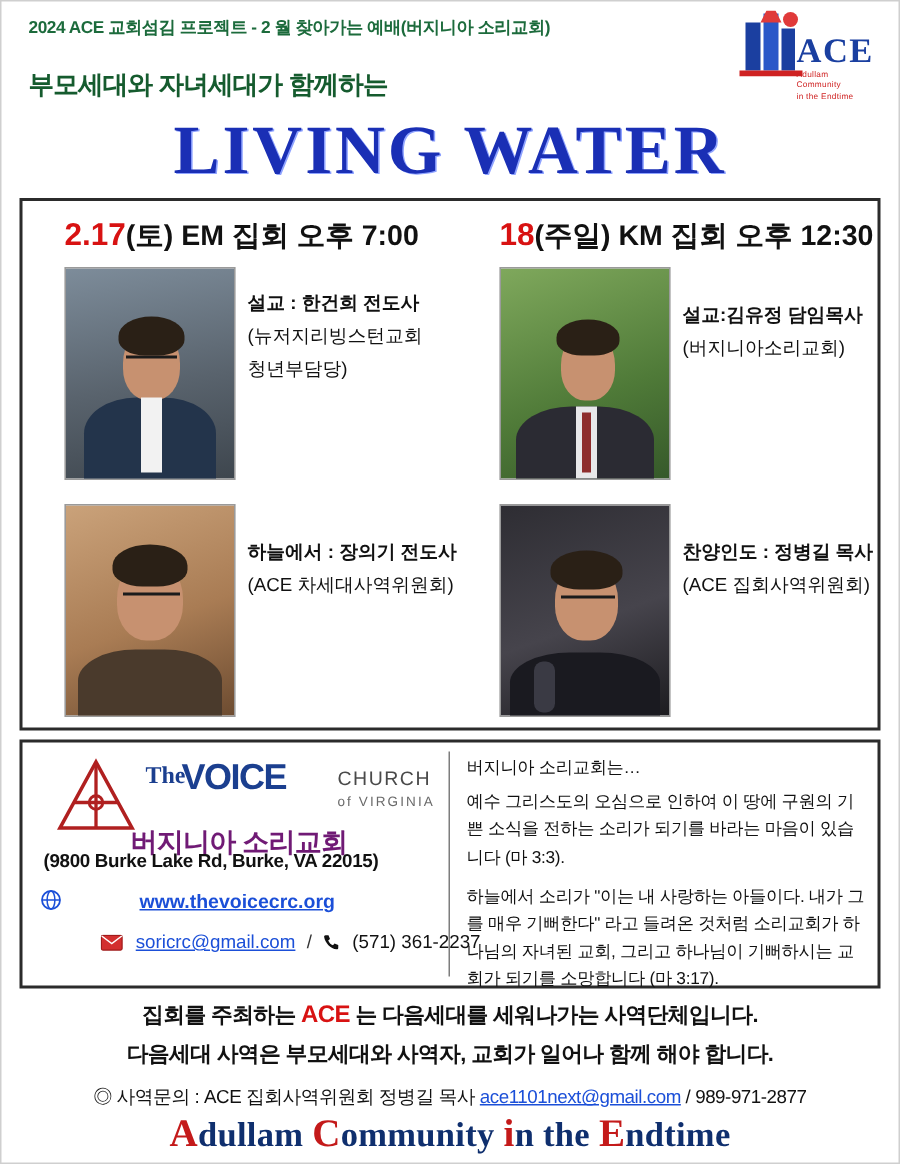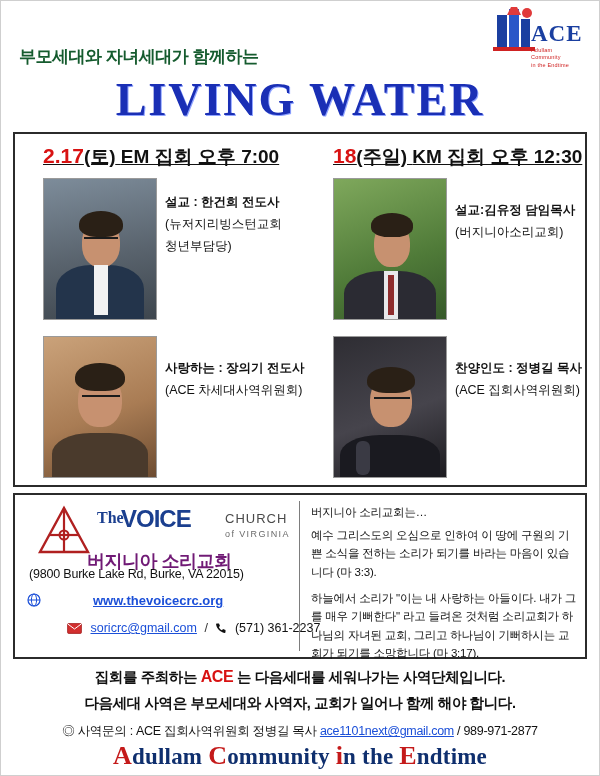--- a/index.html
+++ b/index.html
@@ -107,21 +107,20 @@
     box-sizing: border-box;
     background: #fff;
   }
   .session-head {
     position: absolute;
     top: 10px;
     font-size: 19px;
     font-weight: bold;
     color: #111;
     white-space: nowrap;
-    text-decoration: underline;
   }
   .session-head.left { left: 28px; }
   .session-head.right { left: 318px; }
   .session-head .date {
     color: #d81212;
     font-size: 21px;
   }
   .session-head .day {
     color: #111;
   }
@@ -246,21 +245,21 @@
     font-weight: bold;
     color: #701a75;
     letter-spacing: -0.5px;
   }
   .addr {
     position: absolute;
     left: 14px;
     top: 72px;
     font-size: 12.5px;
     color: #111;
-    font-weight: normal;
+    font-weight: bold;
     letter-spacing: -0.2px;
   }
   .weblink {
     position: absolute;
     left: 30px;
     top: 98px;
     font-size: 13px;
     color: #1b4fd8;
     text-decoration: underline;
     font-weight: bold;
@@ -350,20 +349,21 @@
     letter-spacing: 0.2px;
   }
   .footer-word .cap { color: #c41a1a; font-size: 26px; }
 </style>
 </head>
 <body>
 
 <div class="page">
 
   <div class="header">
+    <div class="project-line">2024 ACE 교회섬김 프로젝트 - 2 월 찾아가는 예배(버지니아 소리교회)</div>
     <div class="subtitle-line">부모세대와 자녀세대가 함께하는</div>
     <div class="main-title">LIVING WATER</div>
 
     <div class="ace-logo">
       <svg class="glyph" viewBox="0 0 46 44">
         <rect x="6" y="8" width="10" height="32" fill="#1b3fa0"></rect>
         <rect x="18" y="2" width="10" height="38" fill="#2a57c8"></rect>
         <rect x="30" y="12" width="9" height="28" fill="#1b3fa0"></rect>
         <path d="M2 40 L44 40 L44 44 L2 44 Z" fill="#cf2222"></path>
         <path d="M20 0 L26 0 L30 8 L16 8 Z" fill="#e03a3a"></path>
@@ -427,21 +427,21 @@
       <div class="photo" style="left:28px; top:202px;">
         <div class="ph">
           <div class="bg" style="background:linear-gradient(160deg,#caa27a 0%,#a97c54 55%,#6d4c31 100%)"></div>
           <div class="body" style="left:8px; top:96px; width:96px; height:52px; background:#4a3a2c;"></div>
           <div class="head" style="left:34px; top:36px; width:44px; height:54px;"></div>
           <div class="hair" style="left:31px; top:26px; width:50px; height:28px;"></div>
           <div class="glasses" style="left:38px; top:58px; width:38px;"></div>
         </div>
       </div>
       <div class="caption" style="left:150px; top:224px;">
-        <div class="lead">사랑하는 : 장의기 전도사</div>
+        <div class="lead">하늘에서 : 장의기 전도사</div>
         <div>(ACE 차세대사역위원회)</div>
       </div>
     </div>
 
     <div class="person" style="left:0;top:0;">
       <div class="photo" style="left:318px; top:202px;">
         <div class="ph">
           <div class="bg" style="background:linear-gradient(160deg,#2e2d33 0%,#46444c 55%,#1d1c20 100%)"></div>
           <div class="body" style="left:6px; top:98px; width:100px; height:50px; background:#1a1a20;"></div>
           <div class="head" style="left:36px; top:38px; width:42px; height:52px;"></div>

